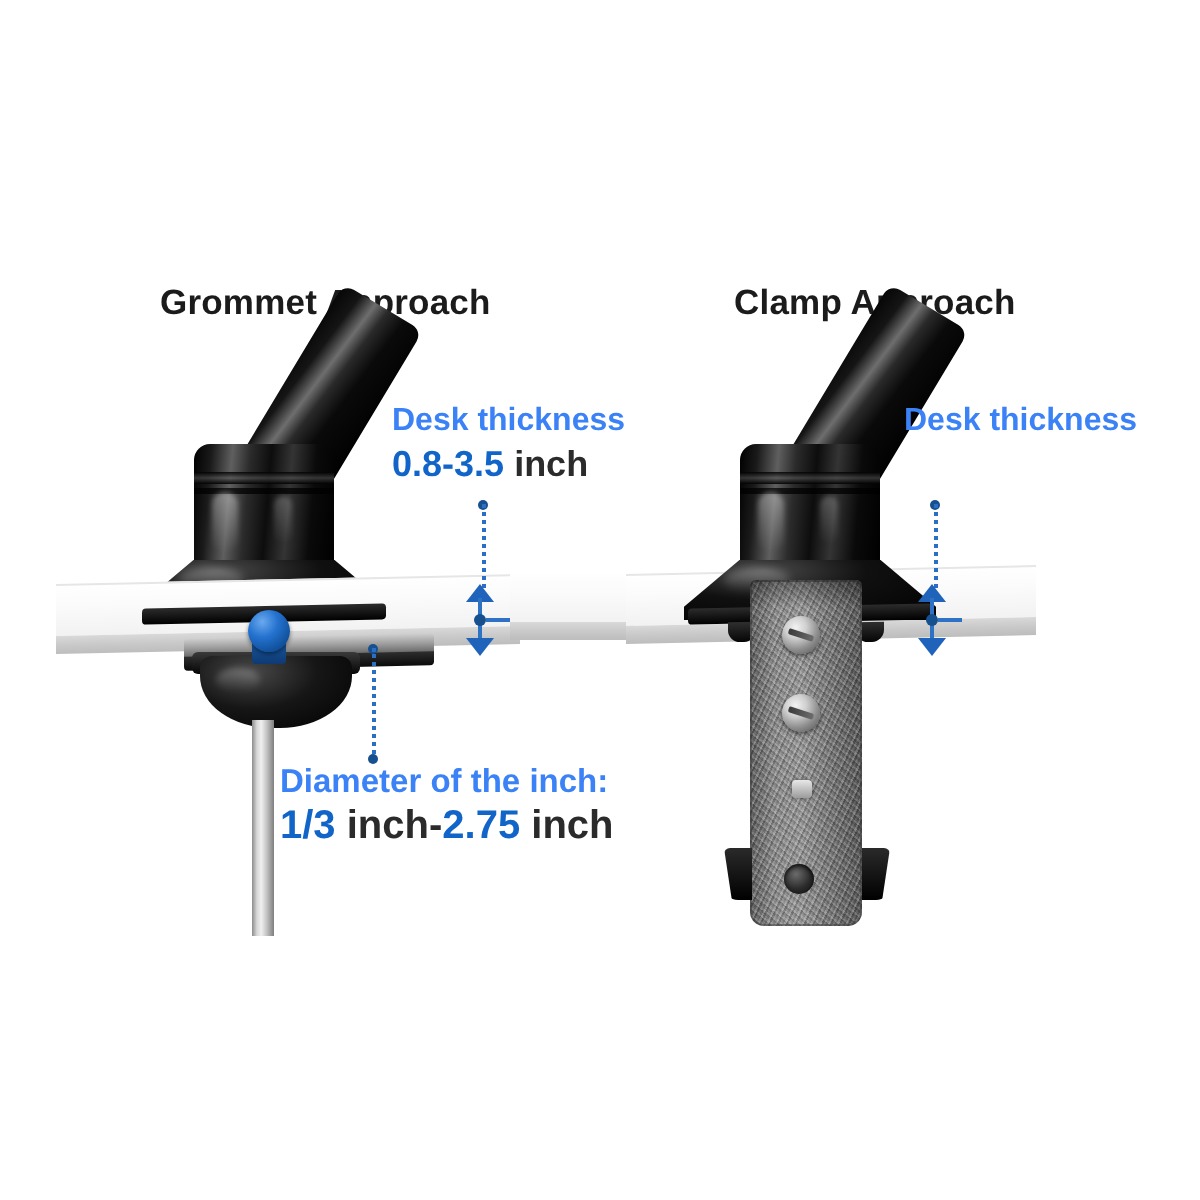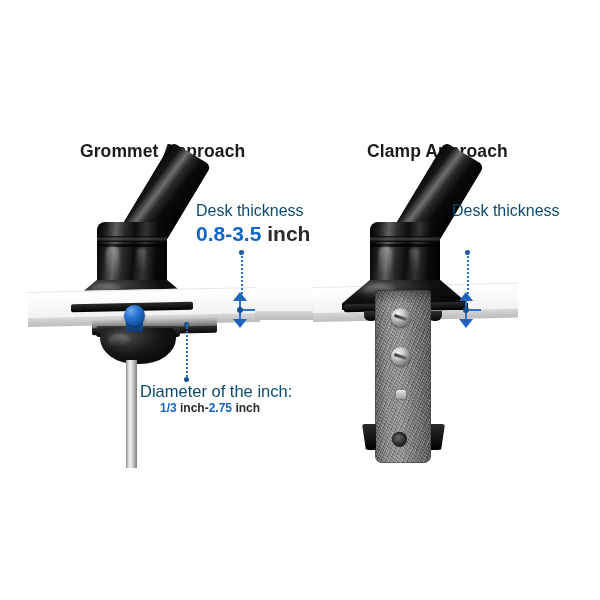--- a/index.html
+++ b/index.html
@@ -30,36 +30,36 @@
 
   
   .callout{
     position:absolute;
     white-space:nowrap;
     line-height:1.12;
   }
   .callout .line1{
     display:block;
     font-size:16px;
-    color:#0c4a6e;
-    font-weight:400;
+    color:#3b82f6;
+    font-weight:700;
   }
   .callout .line2{
     display:block;
-    font-size:21px;
+    font-size:18px;
     font-weight:700;
     color:#2b2b2b;
     margin-top:2px;
   }
   .callout .line2 .num{ color:#1164c8; }
   #callout-thickness-left{ left:196px; top:202px; }
   #callout-thickness-right{ left:452px; top:202px; }
   #callout-hole{ left:140px; top:382px; }
   #callout-hole .line1{ font-size:16.5px; }
-  #callout-hole .line2{ font-size:12px;margin-left:20px; }
+  #callout-hole .line2{ font-size:20px; }
 
   
   .desk{
     position:absolute;
     pointer-events:none;
   }
   .desk .top{
     position:absolute;
     left:0;top:0;width:100%;height:26px;
     background:linear-gradient(180deg,#ffffff 0%,#fbfbfb 40%,#f2f2f2 100%);

